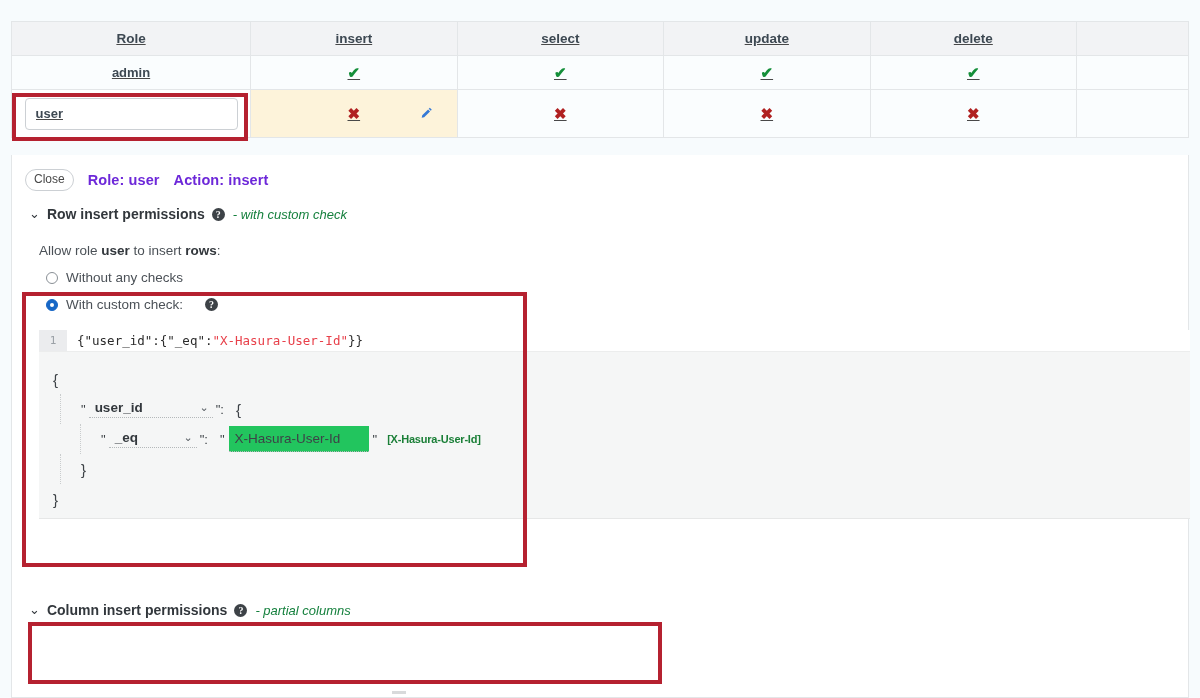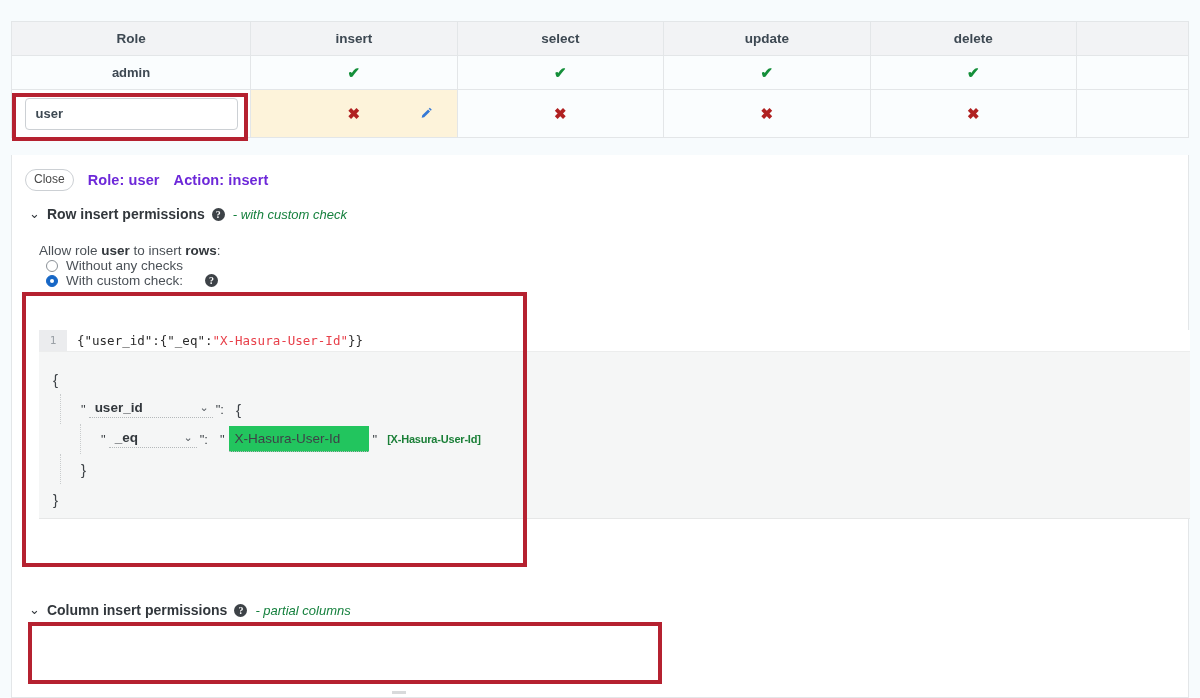--- a/index.html
+++ b/index.html
@@ -17,20 +17,21 @@
   .perm-table-wrap {
     position: absolute;
     left: 11px; top: 21px;
     width: 1178px;
   }
   table.perm-table {
     border-collapse: collapse;
     width: 100%;
     table-layout: fixed;
     background: #15803d;
+    text-decoration: underline;
   }
   table.perm-table th,
   table.perm-table td {
     border: 1px solid #e3e6e8;
     text-align: center;
     vertical-align: middle;
     padding: 0;
     height: 34px;
   }
   table.perm-table thead th {
@@ -180,20 +181,21 @@
     font-size: 13.5px;
     color: #4b5157;
   }
   .allow-line b { color: #32373c; }
 
   .radio-row {
     display: flex;
     align-items: center;
     gap: 8px;
     padding-left: 34px;
+    margin-top: 12px;
     font-size: 13.5px;
     color: #4b5157;
   }
   #radio-row-custom { }
   .radio {
     width: 12px; height: 12px;
     border-radius: 50%;
     border: 1px solid #8a9096;
     background: #fff;
     display: inline-block;

